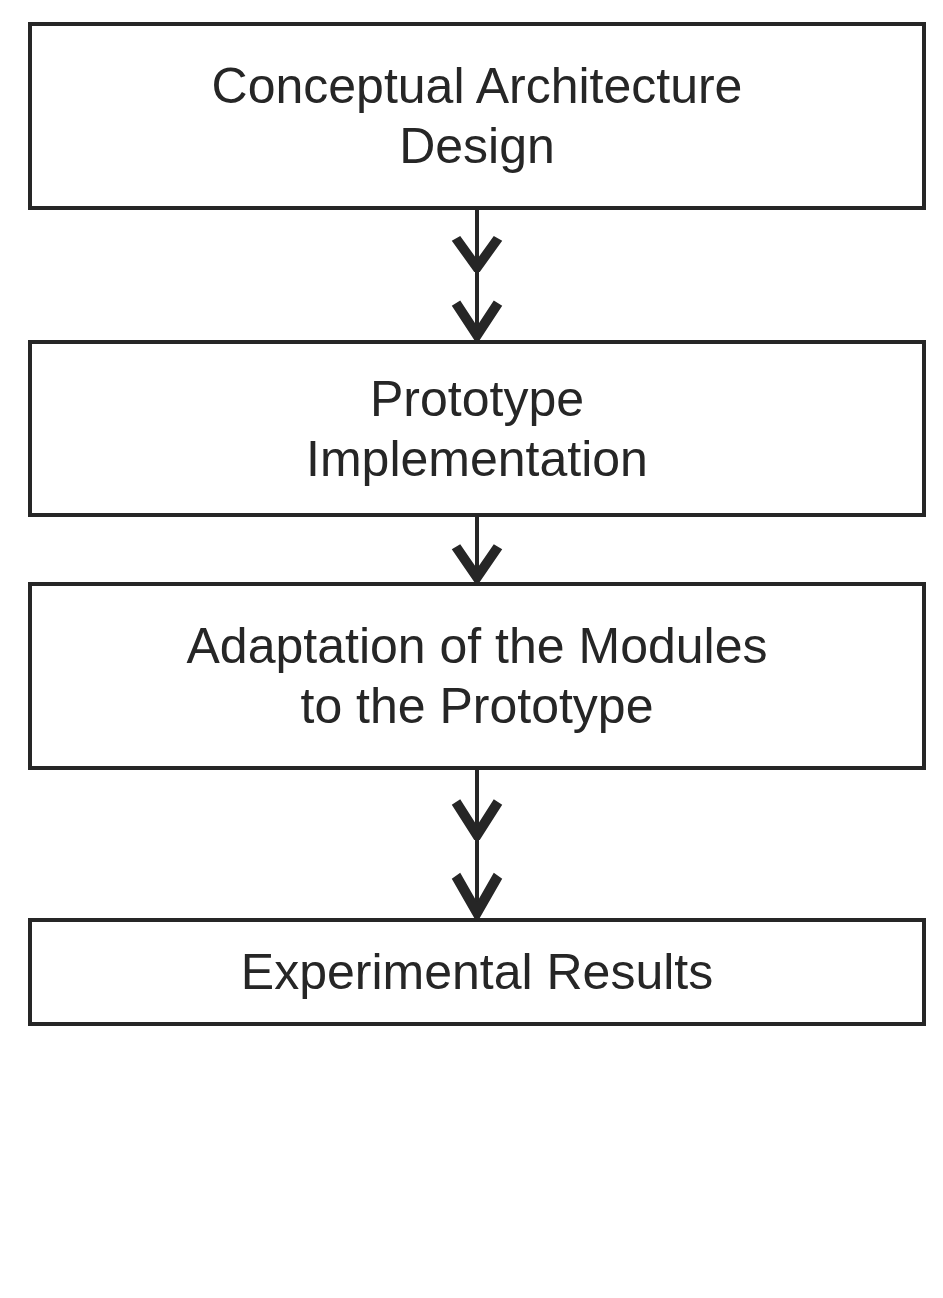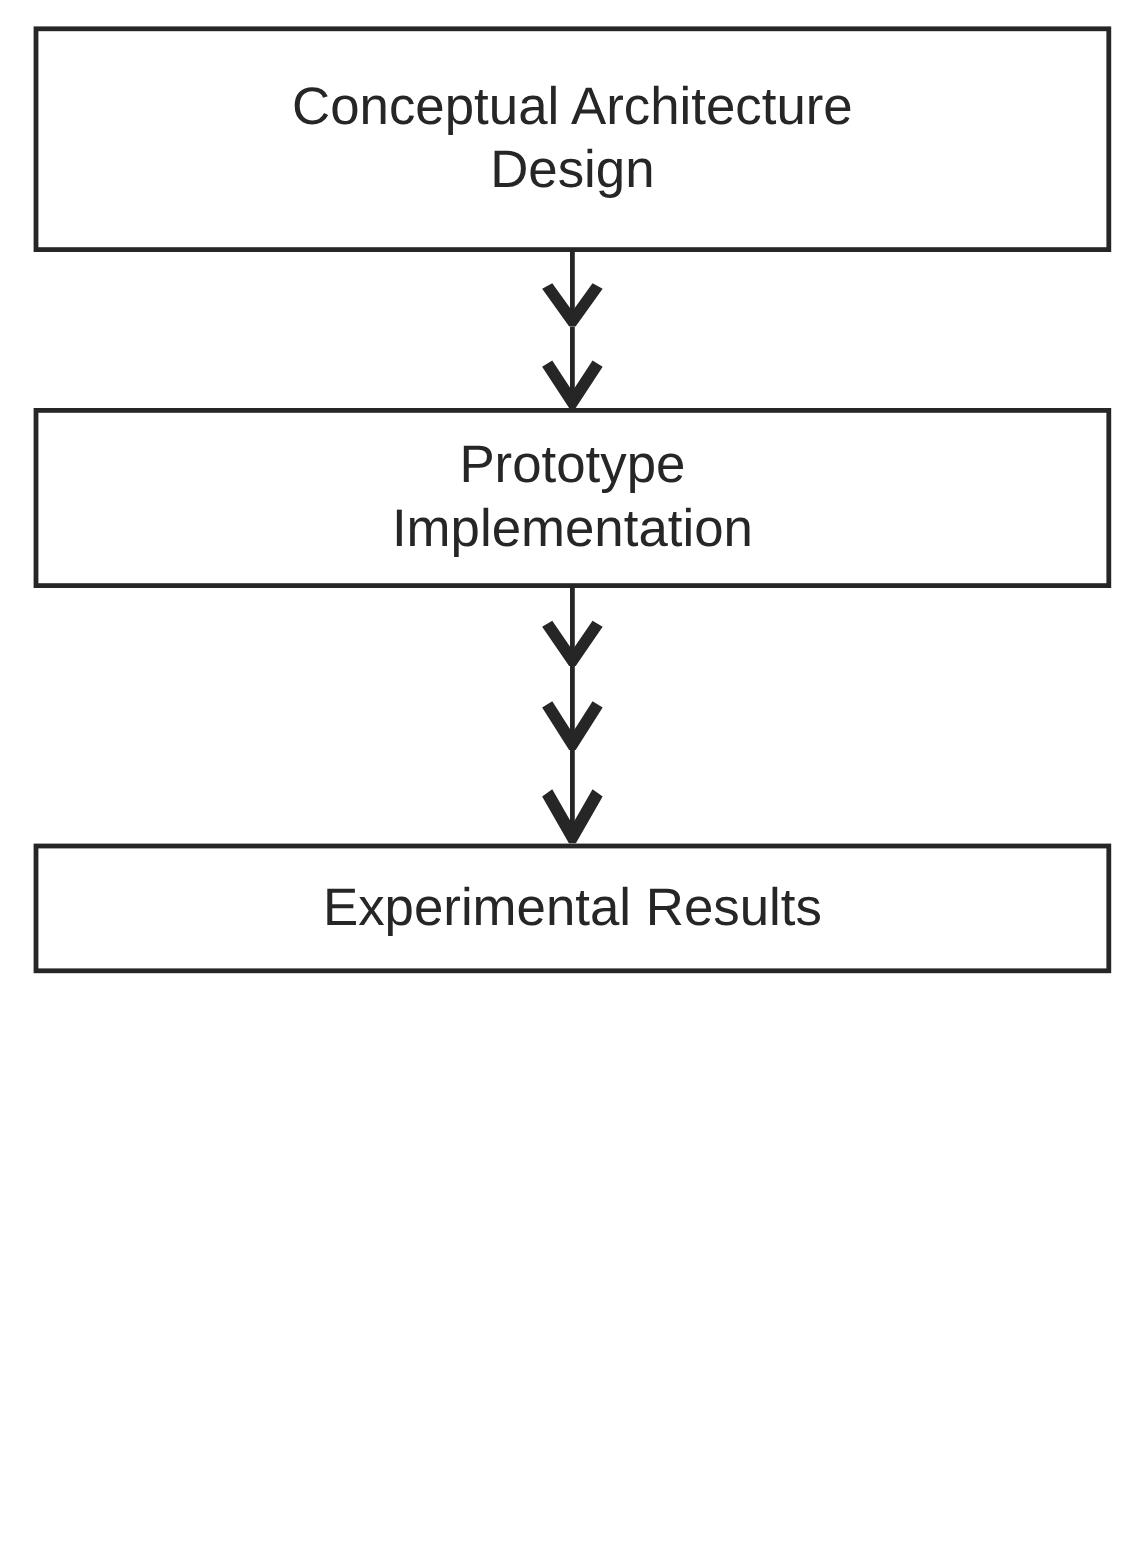--- a/index.html
+++ b/index.html
@@ -29,27 +29,27 @@
   }
   .node{
     width:100%;
     border:4px solid var(--ink);
     background:var(--paper);
     display:flex;
     align-items:center;
     justify-content:center;
     text-align:center;
     white-space:pre-line;
-    font-size:44px;
+    font-size:50px;
     line-height:1.2;
     color:var(--ink);
   }
   .n1{height:188px;}
   .n2{height:138px;}
-  .n3{height:150px;}
+  .n3{height:177px;}
   .n4{height:188px;}
   .n5{height:104px;}
   .n6{height:108px;}
   .arrow{
     display:block;
     margin:0 auto;
     width:60px;
   }
   .a1{height:62px;}
   .a2{height:68px;}
@@ -90,20 +90,24 @@
 Implementation</span>
     </div>
 
     <div class="arrow a3">
       <svg viewBox="0 0 60 70" preserveAspectRatio="none" aria-hidden="true">
         <line class="stroke" x1="30" y1="0" x2="30" y2="64" stroke-width="4"></line>
         <polyline class="stroke" points="9,32 30,65 51,32" stroke-width="10"></polyline>
       </svg>
     </div>
 
+    <div class="node n4">
+      <span>Adaptation of the Modules
+to the Prototype</span>
+    </div>
 
     <div class="arrow a4">
       <svg viewBox="0 0 60 70" preserveAspectRatio="none" aria-hidden="true">
         <line class="stroke" x1="30" y1="0" x2="30" y2="64" stroke-width="4"></line>
         <polyline class="stroke" points="9,32 30,65 51,32" stroke-width="10"></polyline>
       </svg>
     </div>
 
 
     <div class="arrow a5">

